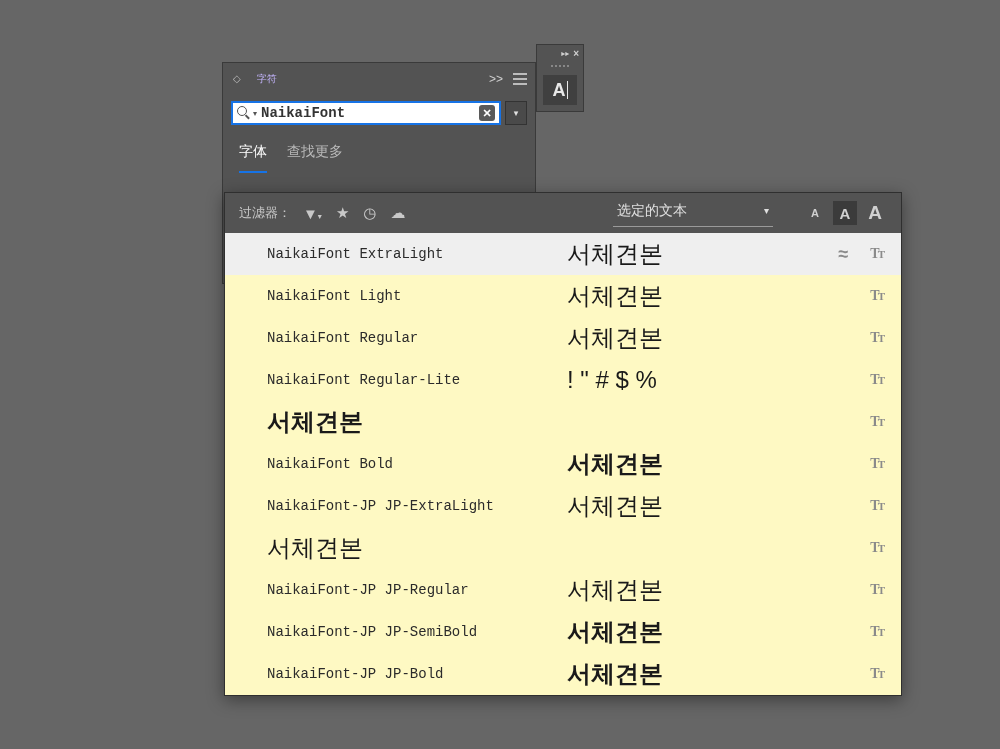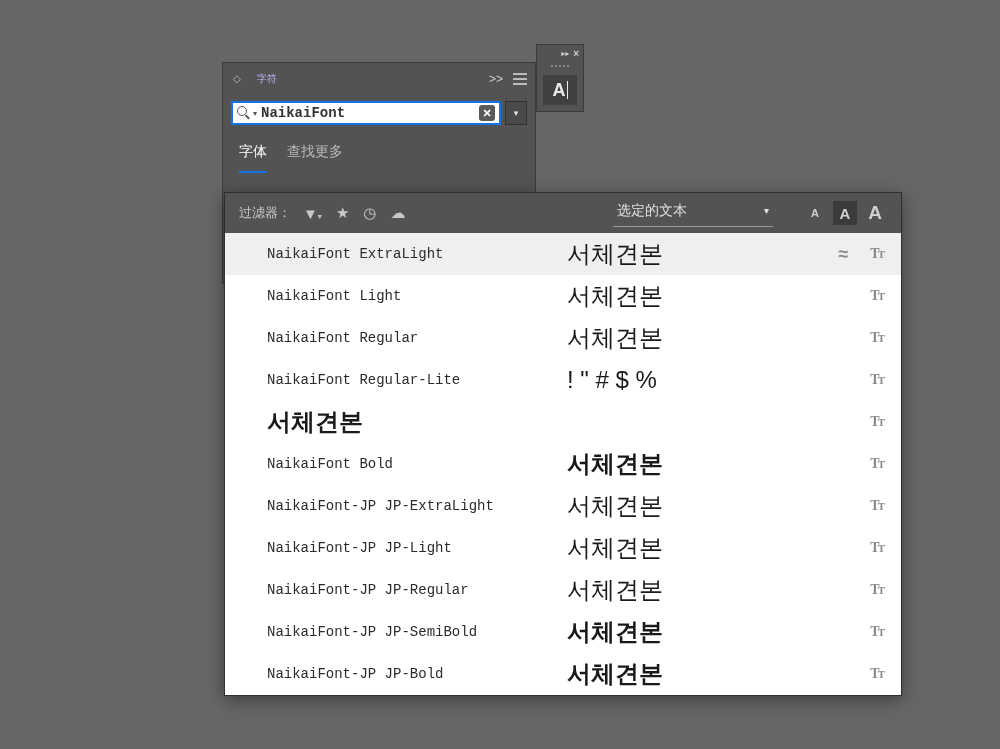--- a/index.html
+++ b/index.html
@@ -245,21 +245,21 @@
     align-items:center;
     justify-content:center;
     width:24px; height:24px;
     font-weight:bold;
   }
   .size-a.small { font-size:11px; }
   .size-a.med { font-size:15px; background:#3b3b3b; }
   .size-a.large { font-size:19px; }
 
   .font-list {
-    background:#ffffff;
+    background:#fef9c3;
   }
   .font-row {
     display:flex;
     align-items:center;
     height:42px;
     padding: 0 18px 0 42px;
     cursor:pointer;
   }
   .font-row.selected {
     background:#efefef;
@@ -414,21 +414,20 @@
         </div>
       </div>
       <div class="font-row">
         <div class="font-name">NaikaiFont-JP JP-ExtraLight</div>
         <div class="font-preview extralight">서체견본</div>
         <div class="font-tags">
           <span class="tt-icon">T<span class="small-t">T</span></span>
         </div>
       </div>
       <div class="font-row">
-        <div class="font-name">NaikaiFont-JP JP-Light</div>
         <div class="font-preview light">서체견본</div>
         <div class="font-tags">
           <span class="tt-icon">T<span class="small-t">T</span></span>
         </div>
       </div>
       <div class="font-row">
         <div class="font-name">NaikaiFont-JP JP-Regular</div>
         <div class="font-preview normal">서체견본</div>
         <div class="font-tags">
           <span class="tt-icon">T<span class="small-t">T</span></span>

